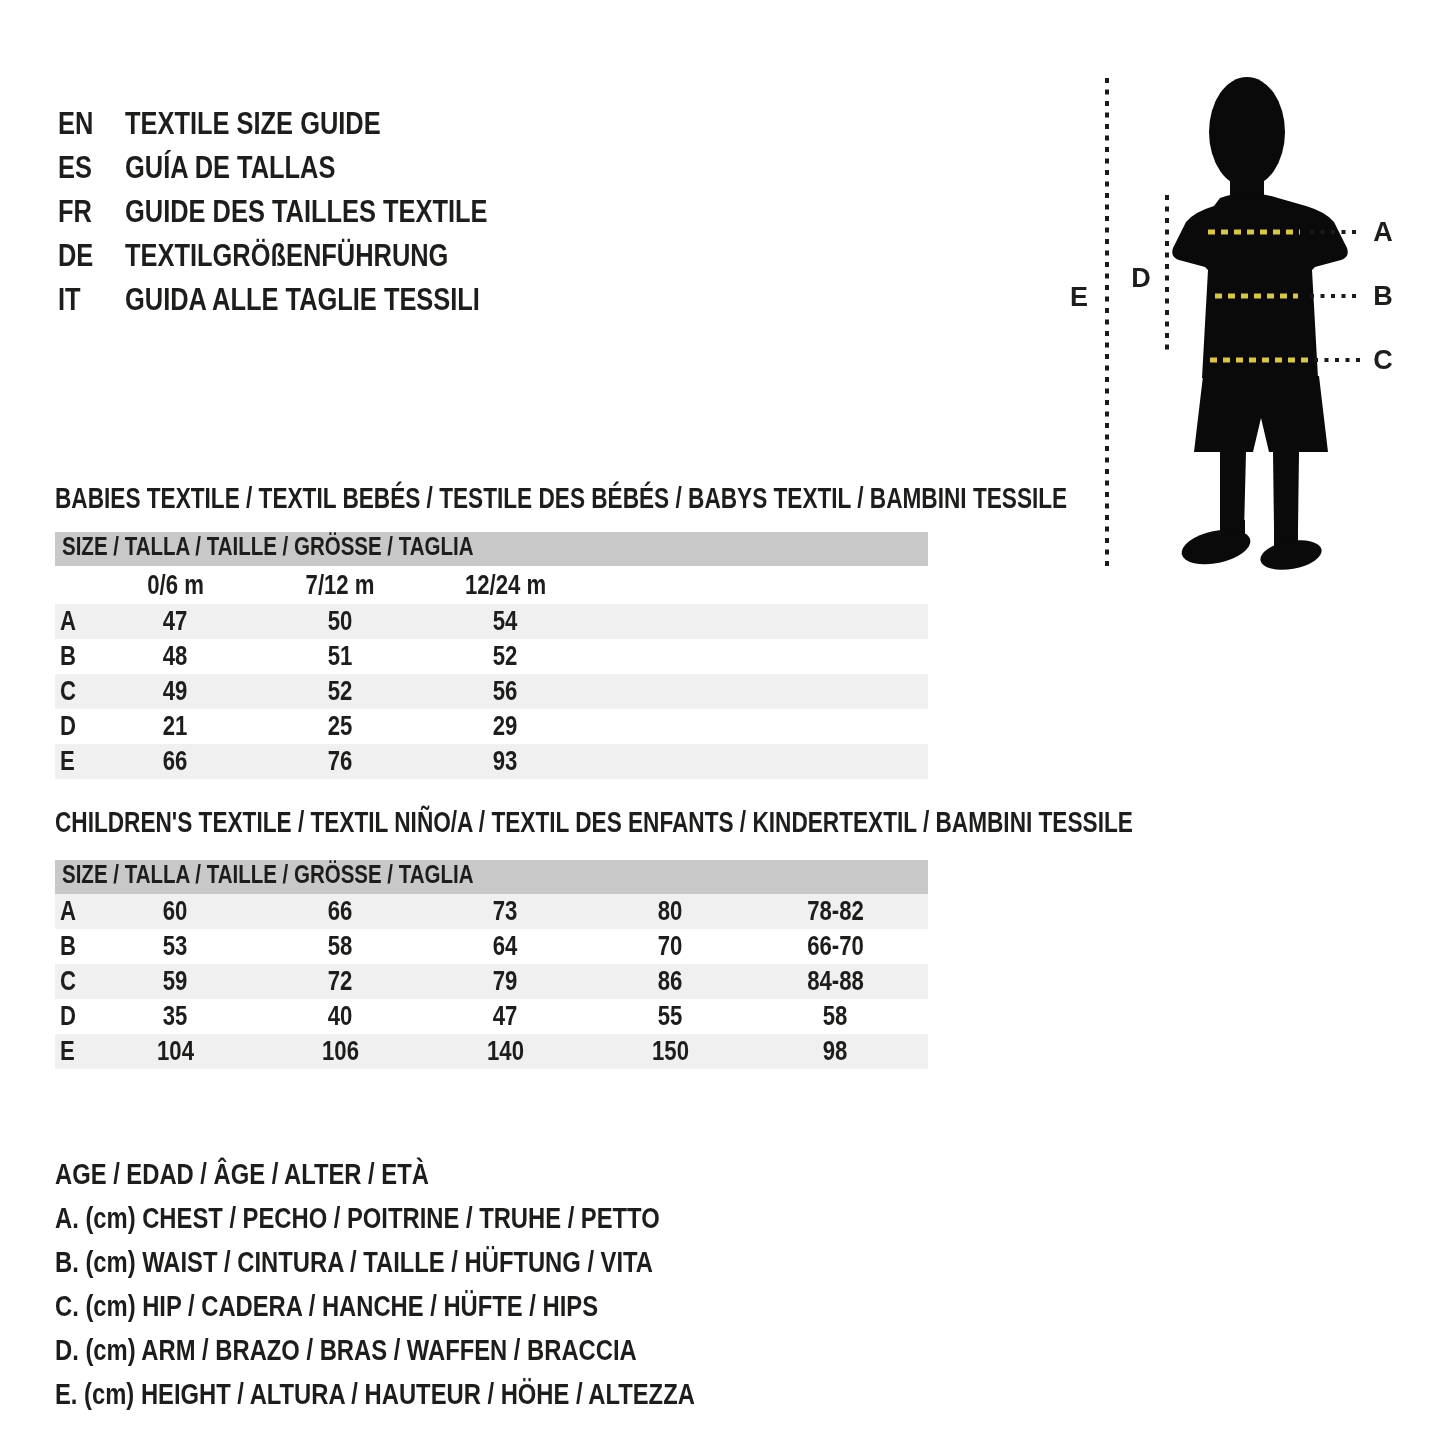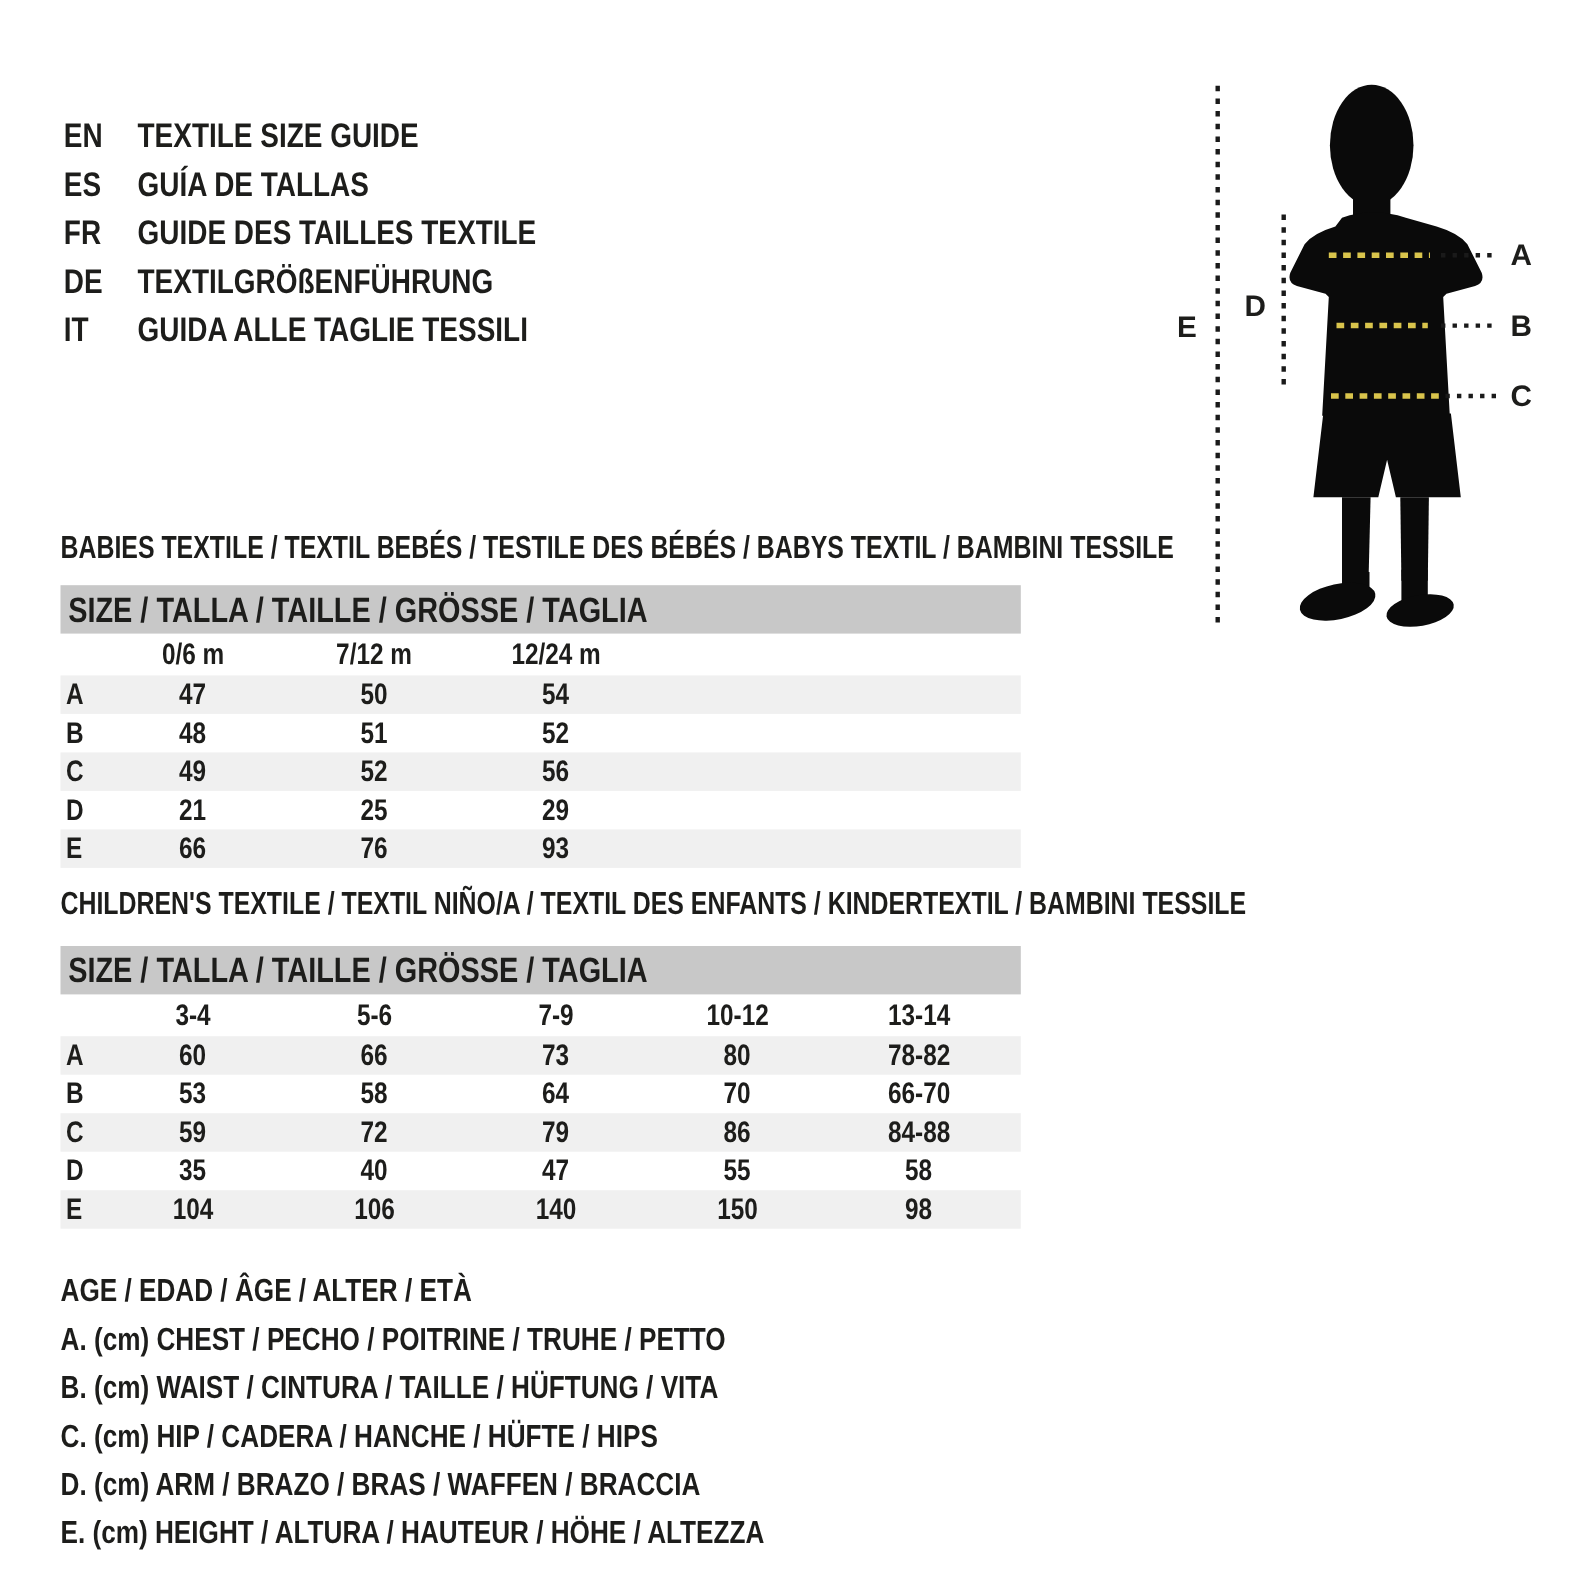--- a/index.html
+++ b/index.html
@@ -13,22 +13,22 @@
 
   
   .lang-block{position:absolute;left:58px;top:82px;margin-top:20px;}
   .lang-row{display:flex;height:44px;align-items:center;font-size:31px;font-weight:700;}
   .lang-code{width:67px;}
   
   .section-title{position:absolute;left:55px;font-size:29px;font-weight:700;text-decoration:underline;}
 
   
   .size-table{position:absolute;left:55px;width:873px;}
-  .t-head{height:44px;background:#c8c8c8;display:flex;align-items:center;
-          padding-left:7px;font-size:32px;font-weight:700;box-sizing:border-box;}
+  .t-head{height:34px;background:#c8c8c8;display:flex;
+          padding-left:7px;font-size:25px;font-weight:700;box-sizing:border-box;}
   .t-cols{height:38px;display:flex;align-items:center;font-size:27px;font-weight:700;}
   .t-row{height:35px;display:flex;align-items:center;font-size:27px;font-weight:700;}
   .t-row.alt{background:#f0f0f0;}
   .lbl{width:38px;padding-left:5px;box-sizing:border-box;}
   .col{width:165px;text-align:center;}
 
   
   .legend{position:absolute;left:55px;top:1152px;}
   .legend-line{height:44px;display:flex;align-items:center;font-size:29px;font-weight:700;}
 
@@ -144,28 +144,20 @@
 </div>
 
 <div class="section-title" style="top:806px;">
   <span class="condt">CHILDREN'S TEXTILE / TEXTIL NIÑO/A / TEXTIL DES ENFANTS / KINDERTEXTIL / BAMBINI TESSILE</span>
 </div>
 
 <div class="size-table" style="top:860px;">
   <div class="t-head">
     <span class="cond">SIZE / TALLA / TAILLE / GRÖSSE / TAGLIA</span>
   </div>
-  <div class="t-cols">
-    <span class="lbl"></span>
-    <span class="col"><span class="condc">3-4</span></span>
-    <span class="col"><span class="condc">5-6</span></span>
-    <span class="col"><span class="condc">7-9</span></span>
-    <span class="col"><span class="condc">10-12</span></span>
-    <span class="col"><span class="condc">13-14</span></span>
-  </div>
   <div class="t-row alt">
     <span class="lbl"><span class="cond">A</span></span>
     <span class="col"><span class="condc">60</span></span>
     <span class="col"><span class="condc">66</span></span>
     <span class="col"><span class="condc">73</span></span>
     <span class="col"><span class="condc">80</span></span>
     <span class="col"><span class="condc">78-82</span></span>
   </div>
   <div class="t-row">
     <span class="lbl"><span class="cond">B</span></span>

